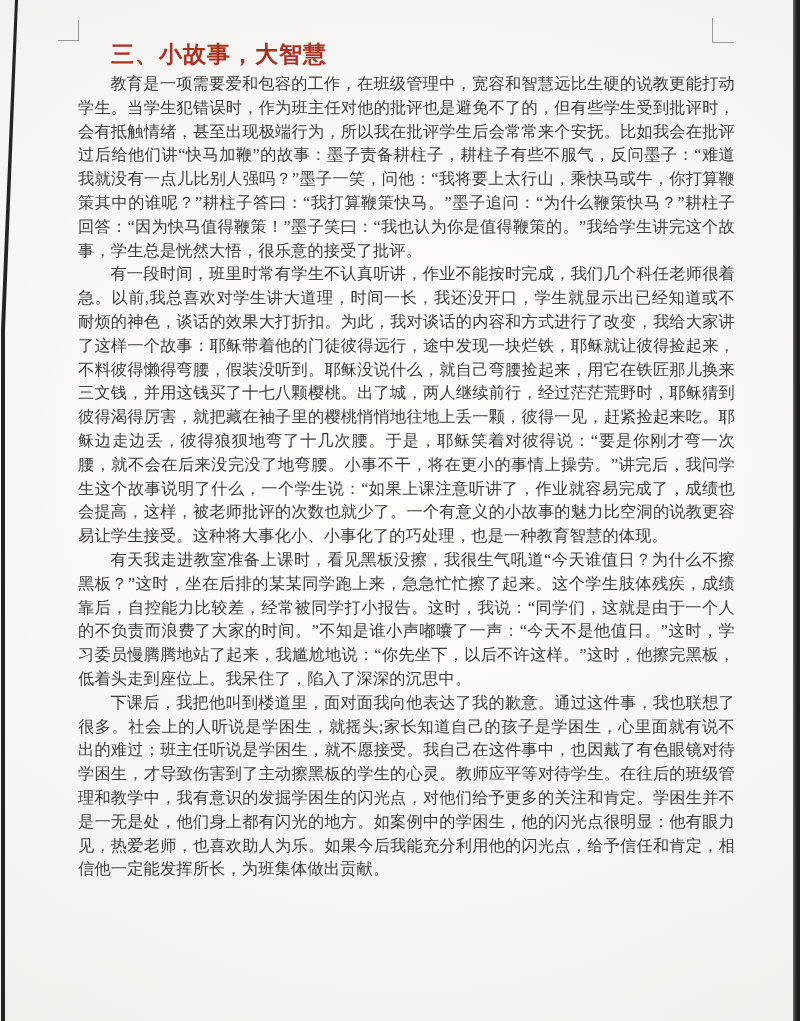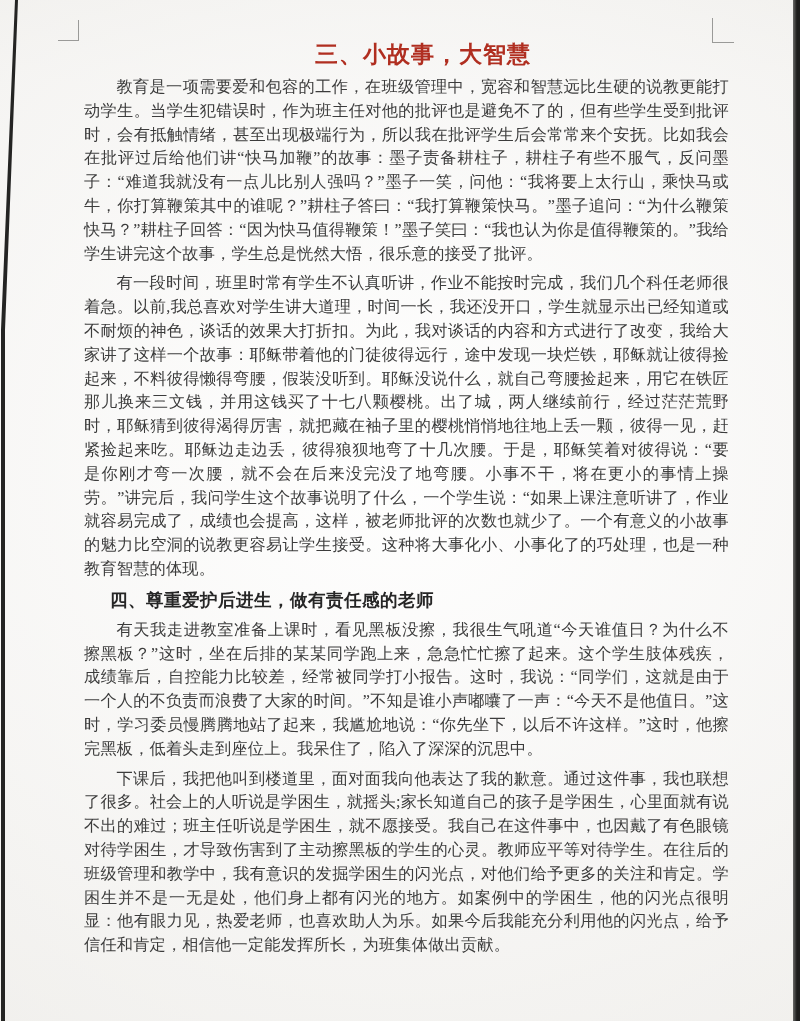--- a/index.html
+++ b/index.html
@@ -32,29 +32,29 @@
   }
   .content{
     position:absolute;left:78px;top:40px;width:657px;
     color:#3a3a3a;
     text-align:justify;
     text-justify:inter-ideograph;
   }
   .h-red{
     font-size:23px;font-weight:bold;line-height:30px;
     padding-left:33px;margin:0 0 3px 0;letter-spacing:1px;
-    text-align:center;
+    text-align:left;
   }
   .h-black{
     font-size:17.5px;font-weight:bold;line-height:25px;
     padding-left:32px;margin:0;letter-spacing:0.5px;
     text-align:left;color:#262626;
   }
   p.body-par{
-    margin:6px;
+    margin:0;
     font-size:16.2px;line-height:23.8px;letter-spacing:0.2px;
     text-indent:2em;
     color:#3c3c3c;
     word-break:break-all;
   }
 </style>
 </head>
 <body>
 
 <div class="photo">
@@ -69,21 +69,20 @@
   <div class="mark mark-tr"></div>
 
   <div class="content">
 
     <div class="h-red" style="color: rgb(176, 46, 32);">三、小故事，大智慧</div>
 
     <p class="body-par">教育是一项需要爱和包容的工作，在班级管理中，宽容和智慧远比生硬的说教更能打动学生。当学生犯错误时，作为班主任对他的批评也是避免不了的，但有些学生受到批评时，会有抵触情绪，甚至出现极端行为，所以我在批评学生后会常常来个安抚。比如我会在批评过后给他们讲“快马加鞭”的故事：墨子责备耕柱子，耕柱子有些不服气，反问墨子：“难道我就没有一点儿比别人强吗？”墨子一笑，问他：“我将要上太行山，乘快马或牛，你打算鞭策其中的谁呢？”耕柱子答曰：“我打算鞭策快马。”墨子追问：“为什么鞭策快马？”耕柱子回答：“因为快马值得鞭策！”墨子笑曰：“我也认为你是值得鞭策的。”我给学生讲完这个故事，学生总是恍然大悟，很乐意的接受了批评。</p>
 
     <p class="body-par">有一段时间，班里时常有学生不认真听讲，作业不能按时完成，我们几个科任老师很着急。以前,我总喜欢对学生讲大道理，时间一长，我还没开口，学生就显示出已经知道或不耐烦的神色，谈话的效果大打折扣。为此，我对谈话的内容和方式进行了改变，我给大家讲了这样一个故事：耶稣带着他的门徒彼得远行，途中发现一块烂铁，耶稣就让彼得捡起来，不料彼得懒得弯腰，假装没听到。耶稣没说什么，就自己弯腰捡起来，用它在铁匠那儿换来三文钱，并用这钱买了十七八颗樱桃。出了城，两人继续前行，经过茫茫荒野时，耶稣猜到彼得渴得厉害，就把藏在袖子里的樱桃悄悄地往地上丢一颗，彼得一见，赶紧捡起来吃。耶稣边走边丢，彼得狼狈地弯了十几次腰。于是，耶稣笑着对彼得说：“要是你刚才弯一次腰，就不会在后来没完没了地弯腰。小事不干，将在更小的事情上操劳。”讲完后，我问学生这个故事说明了什么，一个学生说：“如果上课注意听讲了，作业就容易完成了，成绩也会提高，这样，被老师批评的次数也就少了。一个有意义的小故事的魅力比空洞的说教更容易让学生接受。这种将大事化小、小事化了的巧处理，也是一种教育智慧的体现。</p>
 
-    <div class="h-black" style="color: rgb(38, 38, 38);">四、尊重爱护后进生，做有责任感的老师</div>
 
     <p class="body-par">有天我走进教室准备上课时，看见黑板没擦，我很生气吼道“今天谁值日？为什么不擦黑板？”这时，坐在后排的某某同学跑上来，急急忙忙擦了起来。这个学生肢体残疾，成绩靠后，自控能力比较差，经常被同学打小报告。这时，我说：“同学们，这就是由于一个人的不负责而浪费了大家的时间。”不知是谁小声嘟囔了一声：“今天不是他值日。”这时，学习委员慢腾腾地站了起来，我尴尬地说：“你先坐下，以后不许这样。”这时，他擦完黑板，低着头走到座位上。我呆住了，陷入了深深的沉思中。</p>
 
     <p class="body-par">下课后，我把他叫到楼道里，面对面我向他表达了我的歉意。通过这件事，我也联想了很多。社会上的人听说是学困生，就摇头;家长知道自己的孩子是学困生，心里面就有说不出的难过；班主任听说是学困生，就不愿接受。我自己在这件事中，也因戴了有色眼镜对待学困生，才导致伤害到了主动擦黑板的学生的心灵。教师应平等对待学生。在往后的班级管理和教学中，我有意识的发掘学困生的闪光点，对他们给予更多的关注和肯定。学困生并不是一无是处，他们身上都有闪光的地方。如案例中的学困生，他的闪光点很明显：他有眼力见，热爱老师，也喜欢助人为乐。如果今后我能充分利用他的闪光点，给予信任和肯定，相信他一定能发挥所长，为班集体做出贡献。</p>
 
 
   </div>
 </div>
 
 </body></html>

